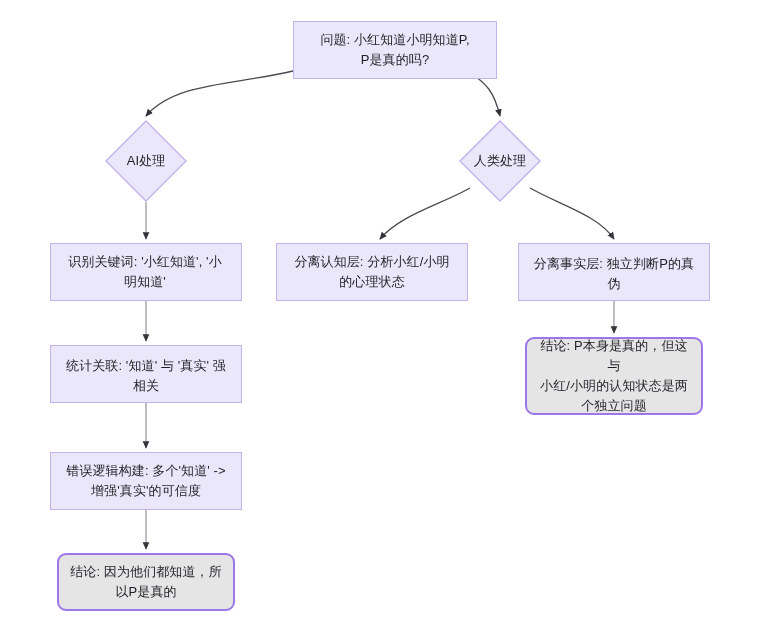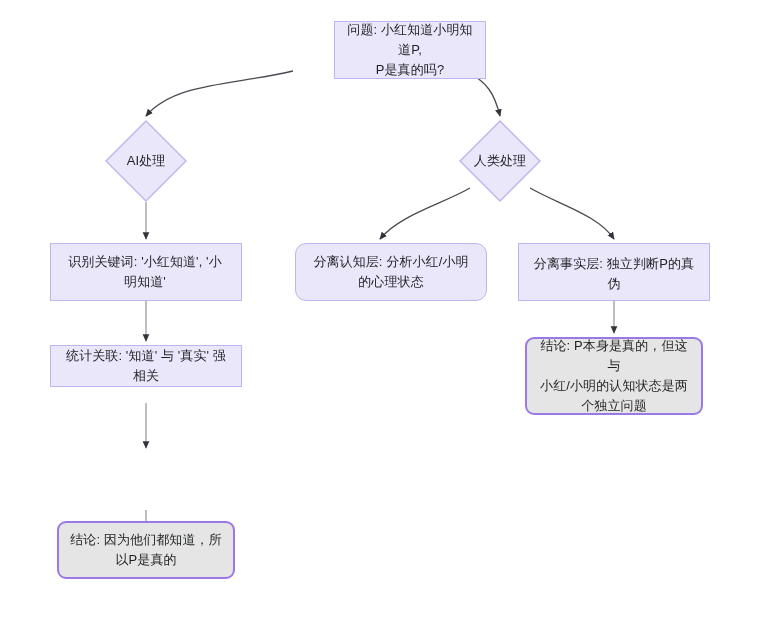--- a/index.html
+++ b/index.html
@@ -95,21 +95,21 @@
 
     <path d="M 146 510 L 146 549" fill="none" stroke="#9a9aa5" stroke-width="1.3" marker-end="url(#arrow)"></path>
 
     <path d="M 470 188 C 440 205 400 215 380 239" fill="none" stroke="#4a4a52" stroke-width="1.3" marker-end="url(#arrow)"></path>
 
     <path d="M 530 188 C 560 205 598 215 614 239" fill="none" stroke="#4a4a52" stroke-width="1.3" marker-end="url(#arrow)"></path>
 
     <path d="M 614 301 L 614 333" fill="none" stroke="#9a9aa5" stroke-width="1.3" marker-end="url(#arrow)"></path>
   </svg>
 
-  <div class="node node-rect" style="left:293px; top:21px; width:152px; height:58px;margin-left:41px;">
+  <div class="node node-rect" style="left:293px; top:21px; width:204px; height:58px;">
     <span class="label">问题: 小红知道小明知道P,
 P是真的吗?</span>
   </div>
 
   <div class="node node-diamond" style="left:459px; top:120px; width:82px; height:82px;">
     <svg class="diamond-shape" viewBox="0 0 82 82" preserveAspectRatio="none">
       <polygon points="41,1 81,41 41,81 1,41" fill="#ebe7fb" stroke="#c3b3ec" stroke-width="1.4"></polygon>
     </svg>
     <span class="label">人类处理</span>
   </div>
@@ -119,32 +119,36 @@
       <polygon points="41,1 81,41 41,81 1,41" fill="#ebe7fb" stroke="#c3b3ec" stroke-width="1.4"></polygon>
     </svg>
     <span class="label">AI处理</span>
   </div>
 
   <div class="node node-rect" style="left:50px; top:243px; width:192px; height:58px;padding-left:8px;">
     <span class="label">识别关键词: '小红知道', '小
 明知道'</span>
   </div>
 
-  <div class="node node-rect" style="left:50px; top:345px; width:192px; height:42px;">
+  <div class="node node-rect" style="left:50px; top:345px; width:192px; height:58px;align-items:flex-end;">
     <span class="label">统计关联: '知道' 与 '真实' 强
 相关</span>
   </div>
 
+  <div class="node node-rect" style="left:50px; top:452px; width:192px; height:58px;">
+    <span class="label">错误逻辑构建: 多个'知道' -&gt;
+增强'真实'的可信度</span>
+  </div>
 
-  <div class="node node-rect terminal" style="left:57px; top:521px; width:178px; height:58px;">
+  <div class="node node-rect terminal" style="left:57px; top:553px; width:178px; height:58px;">
     <span class="label">结论: 因为他们都知道，所
 以P是真的</span>
   </div>
 
-  <div class="node node-rect" style="left:295px; top:243px; width:192px; height:58px;border-radius:11px;">
+  <div class="node node-rect" style="left:276px; top:243px; width:192px; height:58px;">
     <span class="label">分离认知层: 分析小红/小明
 的心理状态</span>
   </div>
 
   <div class="node node-rect" style="left:518px; top:243px; width:192px; height:58px;align-items:flex-end;">
     <span class="label">分离事实层: 独立判断P的真
 伪</span>
   </div>
 
   <div class="node node-rect terminal" style="left:525px; top:337px; width:178px; height:78px;">

